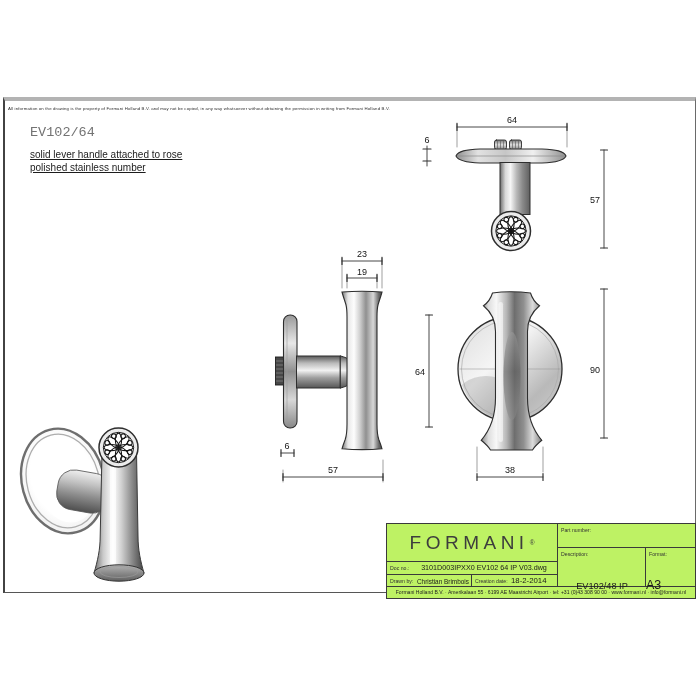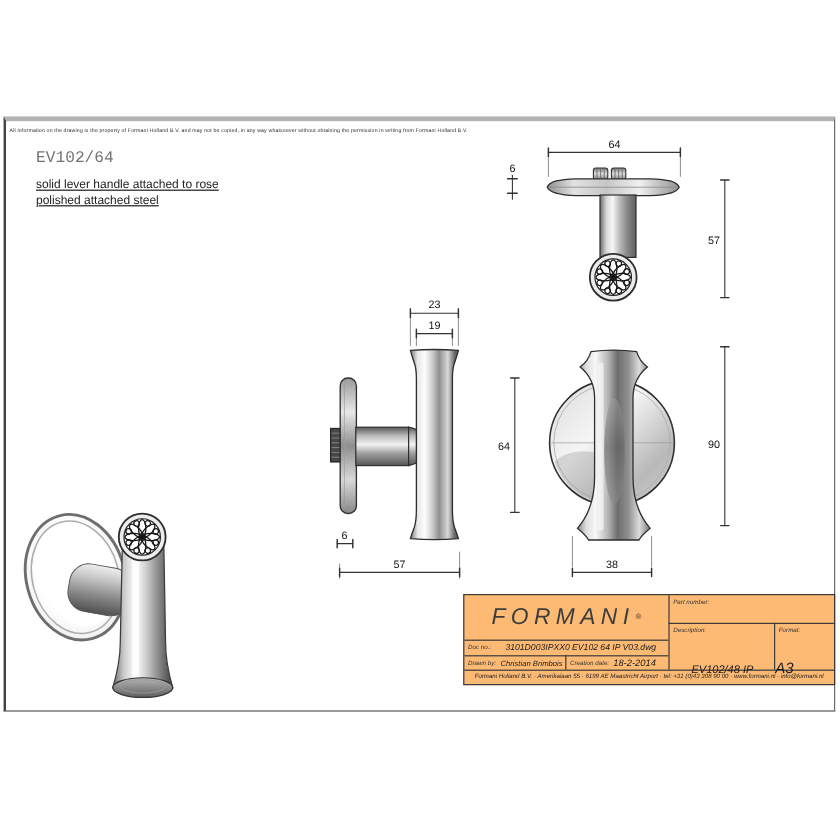--- a/index.html
+++ b/index.html
@@ -8,22 +8,22 @@
   .frame{position:absolute;left:3px;top:97px;width:693px;height:496px;box-sizing:border-box;
          border-top:4px solid #b3b3b3;border-left:2px solid #424242;
          border-right:1.5px solid #6a6a6a;border-bottom:1.5px solid #565656;}
   .copyright{position:absolute;left:8px;top:106px;font-size:4.3px;color:#2c2c2c;
              letter-spacing:.15px;white-space:nowrap;}
   .doc-title{position:absolute;left:30px;top:125px;font-size:13.5px;color:#737373;font-family:Liberation Mono, monospace;}
   .doc-desc{position:absolute;left:30px;top:149px;font-size:10px;line-height:12.5px;color:#1c1c1c;text-decoration:underline;}
   svg.drawing{position:absolute;left:0;top:0;}
   svg text{font-family:"Liberation Sans","DejaVu Sans",sans-serif;font-size:9px;fill:#141414;}
   
-  .tblock{position:absolute;left:386px;top:495px;width:308px;height:74px;background:#fdba74;
-          border:1.3px solid #3a3a3a;box-sizing:content-box;font-style:italic;}
+  .tblock{position:absolute;left:386px;top:523px;width:308px;height:74px;background:#bef264;
+          border:1.3px solid #3a3a3a;box-sizing:content-box;}
   .tblock .ln{position:absolute;background:#3a3a3a;}
   .tb-logo{position:absolute;left:0;top:0;width:170px;height:37px;display:flex;
            align-items:center;justify-content:center;font-size:19px;letter-spacing:4.5px;
            font-weight:300;color:#3d3d3d;}
   .tb-logo sup{font-size:6.5px;letter-spacing:0;margin-left:1px;vertical-align:super;}
   .tb-label{position:absolute;font-size:5.2px;color:#333;}
   .tb-val{position:absolute;font-size:7px;color:#1a1a1a;}
   .tb-doc-val{left:24px;top:39px;width:146px;text-align:center;font-size:7.2px;}
   .tb-drawn-val{left:30px;top:53.5px;font-size:6.4px;}
   .tb-date-val{left:124px;top:52px;font-size:7.8px;}
@@ -34,21 +34,21 @@
 </style>
 </head>
 <body>
 
 <div class="frame"></div>
 
 <div class="copyright">All information on the drawing is the property of Formani Holland B.V. and may not be copied, in any way whatsoever without obtaining the permission in writing from Formani Holland B.V.</div>
 <div class="doc-title">EV102/64</div>
 <div class="doc-desc">
   <div>solid lever handle attached to rose</div>
-  <div>polished attached steel</div>
+  <div>polished stainless number</div>
 </div>
 
 <svg class="drawing" width="700" height="700" viewBox="0 0 700 700">
   <defs>
     <linearGradient id="gPlate" x1="0" y1="0" x2="1" y2="0">
       <stop offset="0" stop-color="#8f8f8f"></stop>
         <stop offset=".2" stop-color="#e2e2e2"></stop>
       <stop offset=".45" stop-color="#c6c6c6"></stop>
         <stop offset=".7" stop-color="#f0f0f0"></stop>
       <stop offset="1" stop-color="#909090"></stop>

